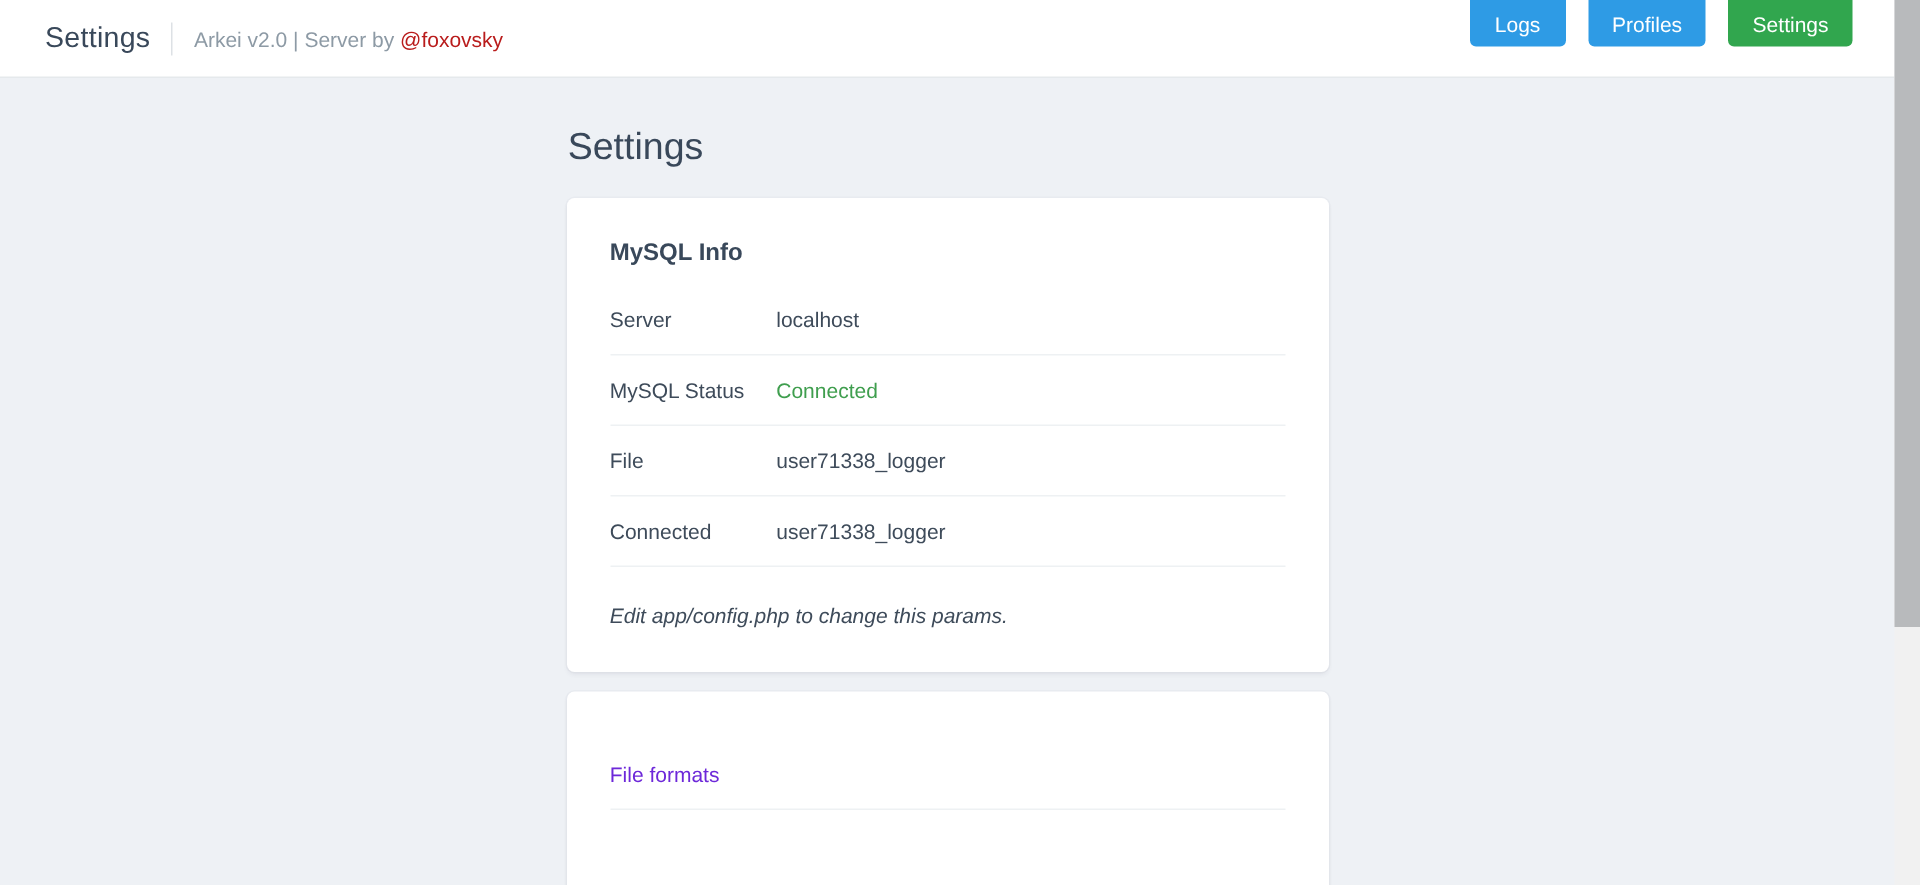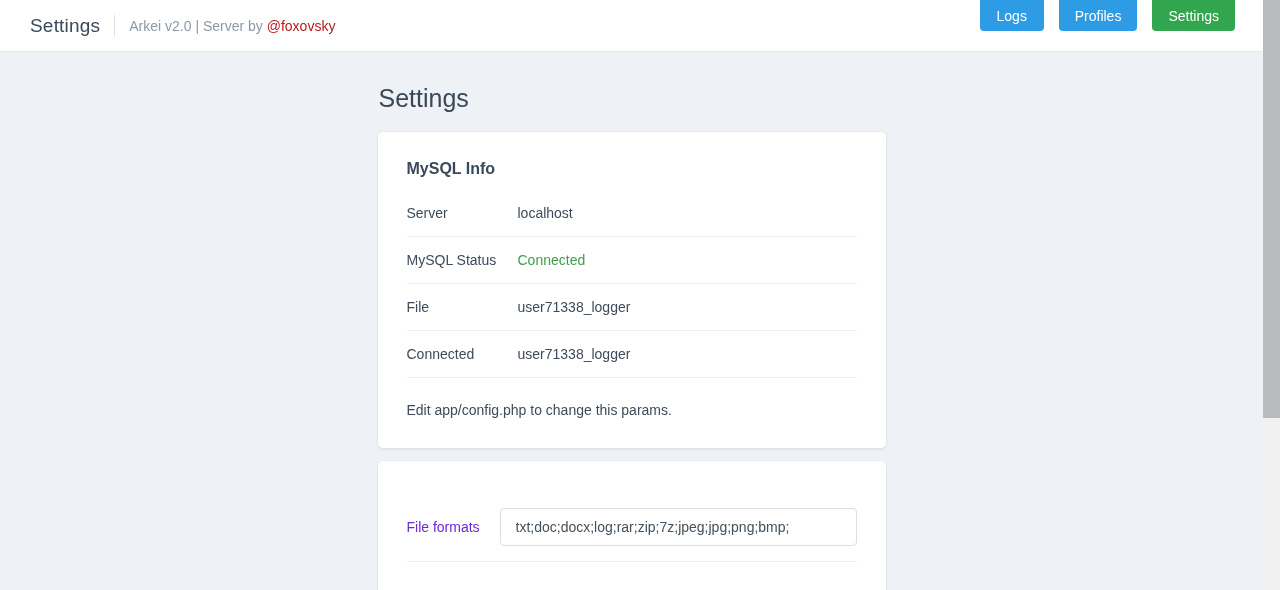--- a/index.html
+++ b/index.html
@@ -86,21 +86,21 @@
     padding: 15px 0;
     border-bottom: 1px solid #eef1f3;
     font-size: 14px;
   }
   .row .label { width: 111px; flex-shrink: 0; color: #3e4b5a; }
   .row .value { color: #3e4b5a; }
   .row .value.status-green { color: #3f9e4e; }
 
   .note {
     margin-top: 24px;
-    font-size: 14px; color: #3e4b5a;
+    font-size: 14px; font-style: italic; color: #3e4b5a;
   }
 
   .form-row {
     display: flex; align-items: center;
     margin-top: 19px;
     font-size: 14px;
   }
   .form-row .label { width: 93px; flex-shrink: 0; color: #6d28d9; }
   .form-row input {
     width: 357px; height: 38px;
@@ -158,21 +158,20 @@
         <span class="value">user71338_logger</span>
       </div>
 
       <p class="note">Edit app/config.php to change this params.</p>
     </section>
 
     <section class="card">
 
       <div class="form-row">
         <span class="label">File formats</span>
-        <input type="text" value="txt;doc;docx;log;rar;zip;7z;jpeg;jpg;png;bmp;" style="">
       </div>
       <div class="form-divider"></div>
       <div class="card-tail"></div>
     </section>
   </div>
 </main>
 
 <div class="scrollbar">
   <div class="thumb"></div>
 </div>

